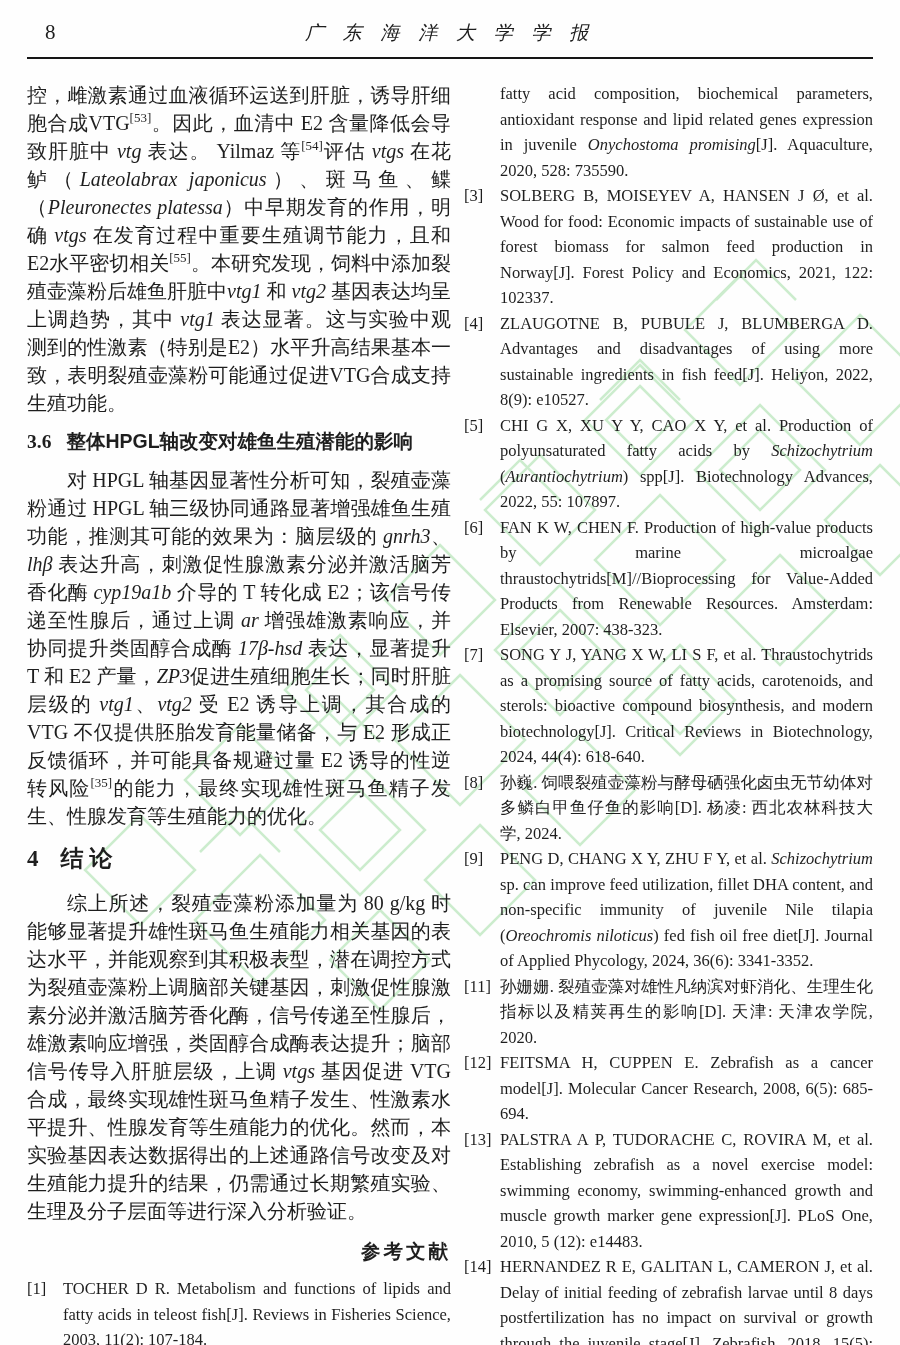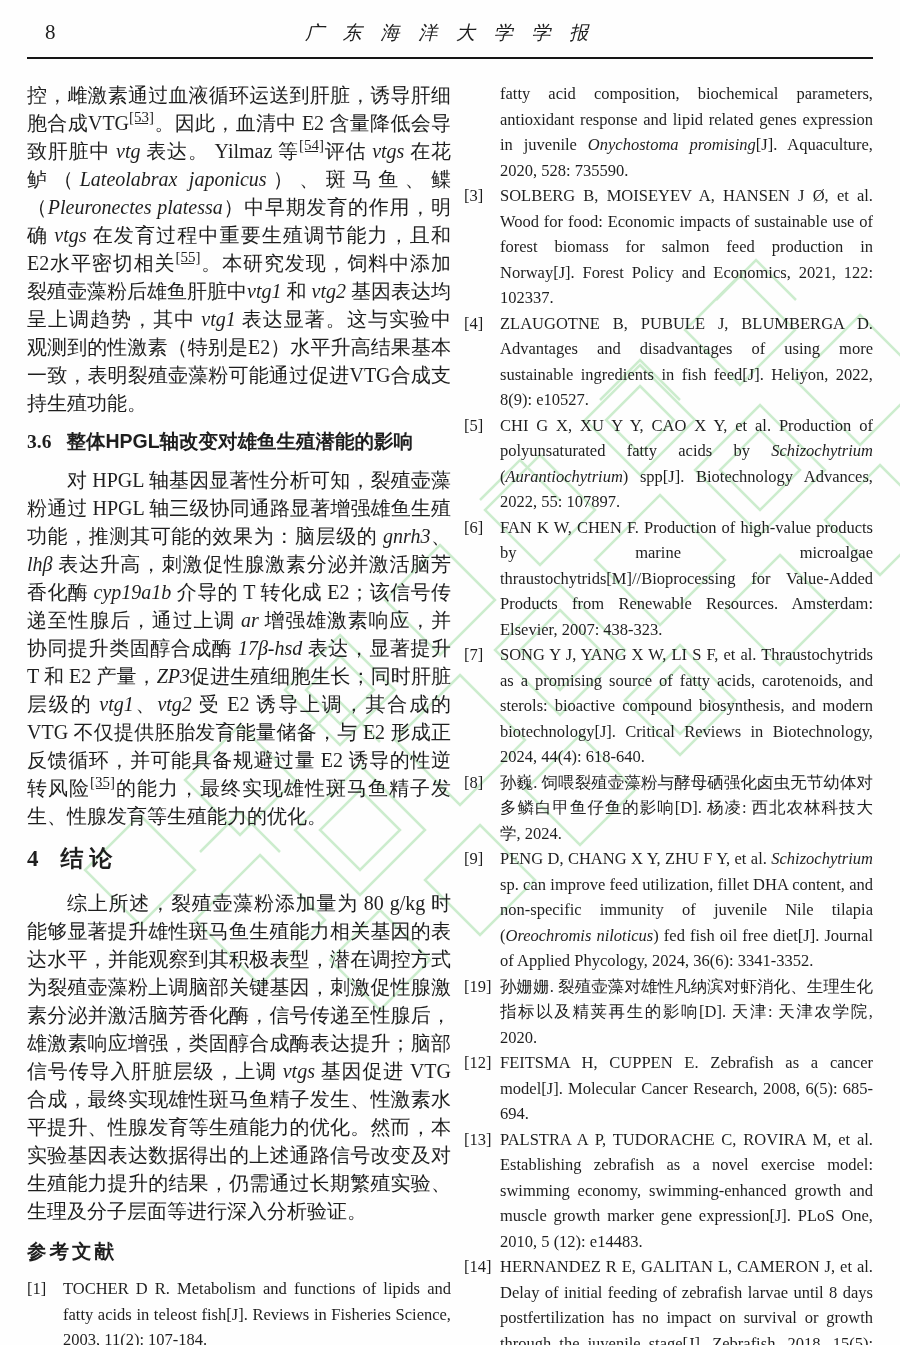--- a/index.html
+++ b/index.html
@@ -21,27 +21,27 @@
   .col-left{width:424px;}
   .col-right{width:409px;}
   .para{font-size:20px;line-height:28px;text-align:justify;}
   .para.indent{text-indent:2em;}
   .h3{font-size:19.5px;line-height:30px;font-weight:bold;
       font-family:"Liberation Sans","DejaVu Sans",sans-serif;margin:9px 0;}
   .h3 .hnum{font-family:"Liberation Serif",serif;margin-right:15px;}
   .h2{font-size:23px;line-height:32px;font-weight:bold;margin:13px 0 14px;}
   .h2 .hnum{margin-right:22px;}
   .h2 .htitle{letter-spacing:6px;}
-  .refhead{font-size:19.5px;font-weight:bold;text-align:left;
+  .refhead{font-size:19.5px;font-weight:bold;text-align:right;
       font-family:"Liberation Sans","DejaVu Sans",sans-serif;
       letter-spacing:3px;margin:13px 0 11px;}
   .ref{position:relative;font-size:16.5px;line-height:25.5px;
       padding-left:36px;text-align:justify;}
   .reflabel{position:absolute;left:0;top:0;}
-  .cite{font-size:15px;line-height:0;vertical-align:super;text-decoration:underline;}
+  .cite{font-size:13px;line-height:0;vertical-align:super;}
   i{font-style:italic;}
 </style>
 </head>
 <body>
 
 <div class="page">
 
   <svg class="watermark" width="900" height="1345" viewBox="0 0 900 1345" fill="none" stroke="#b2e3b4" stroke-width="2.5" opacity="0.65">
     <g>
       <polygon points="740,275 795,330 740,385 685,330"></polygon>
@@ -97,20 +97,20 @@
       </div>
     <div class="col-right">
         <div class="ref cont"><span>fatty acid composition, biochemical parameters, antioxidant response and lipid related genes expression in juvenile </span><i>Onychostoma promising</i><span>[J]. Aquaculture, 2020, 528: 735590.</span></div>
         <div class="ref"><span class="reflabel">[3]</span><span>SOLBERG B, MOISEYEV A, HANSEN J Ø, et al. Wood for food: Economic impacts of sustainable use of forest biomass for salmon feed production in Norway[J]. Forest Policy and Economics, 2021, 122: 102337.</span></div>
         <div class="ref"><span class="reflabel">[4]</span><span>ZLAUGOTNE B, PUBULE J, BLUMBERGA D. Advantages and disadvantages of using more sustainable ingredients in fish feed[J]. Heliyon, 2022, 8(9): e10527.</span></div>
         <div class="ref"><span class="reflabel">[5]</span><span>CHI G X, XU Y Y, CAO X Y, et al. Production of polyunsaturated fatty acids by </span><i>Schizochytrium</i><span> (</span><i>Aurantiochytrium</i><span>) spp[J]. Biotechnology Advances, 2022, 55: 107897.</span></div>
         <div class="ref"><span class="reflabel">[6]</span><span>FAN K W, CHEN F. Production of high-value products by marine microalgae thraustochytrids[M]//Bioprocessing for Value-Added Products from Renewable Resources. Amsterdam: Elsevier, 2007: 438-323.</span></div>
         <div class="ref"><span class="reflabel">[7]</span><span>SONG Y J, YANG X W, LI S F, et al. Thraustochytrids as a promising source of fatty acids, carotenoids, and sterols: bioactive compound biosynthesis, and modern biotechnology[J]. Critical Reviews in Biotechnology, 2024, 44(4): 618-640.</span></div>
         <div class="ref"><span class="reflabel">[8]</span><span>孙巍. 饲喂裂殖壶藻粉与酵母硒强化卤虫无节幼体对多鳞白甲鱼仔鱼的影响[D]. 杨凌: 西北农林科技大学, 2024.</span></div>
         <div class="ref"><span class="reflabel">[9]</span><span>PENG D, CHANG X Y, ZHU F Y, et al. </span><i>Schizochytrium</i><span> sp. can improve feed utilization, fillet DHA content, and non-specific immunity of juvenile Nile tilapia (</span><i>Oreochromis niloticus</i><span>) fed fish oil free diet[J]. Journal of Applied Phycology, 2024, 36(6): 3341-3352.</span></div>
-        <div class="ref"><span class="reflabel">[19]</span><span>孙姗姗. 裂殖壶藻对雄性凡纳滨对虾消化、生理生化指标以及精荚再生的影响[D]. 天津: 天津农学院, 2020.</span></div>
+        <div class="ref"><span class="reflabel">[11]</span><span>孙姗姗. 裂殖壶藻对雄性凡纳滨对虾消化、生理生化指标以及精荚再生的影响[D]. 天津: 天津农学院, 2020.</span></div>
         <div class="ref"><span class="reflabel">[12]</span><span>FEITSMA H, CUPPEN E. Zebrafish as a cancer model[J]. Molecular Cancer Research, 2008, 6(5): 685-694.</span></div>
         <div class="ref"><span class="reflabel">[13]</span><span>PALSTRA A P, TUDORACHE C, ROVIRA M, et al. Establishing zebrafish as a novel exercise model: swimming economy, swimming-enhanced growth and muscle growth marker gene expression[J]. PLoS One, 2010, 5 (12): e14483.</span></div>
         <div class="ref"><span class="reflabel">[14]</span><span>HERNANDEZ R E, GALITAN L, CAMERON J, et al. Delay of initial feeding of zebrafish larvae until 8 days postfertilization has no impact on survival or growth through the juvenile stage[J]. Zebrafish, 2018, 15(5): 515-518.</span></div>
       </div>
   </div>
 
 </div>
 
 </body></html>

